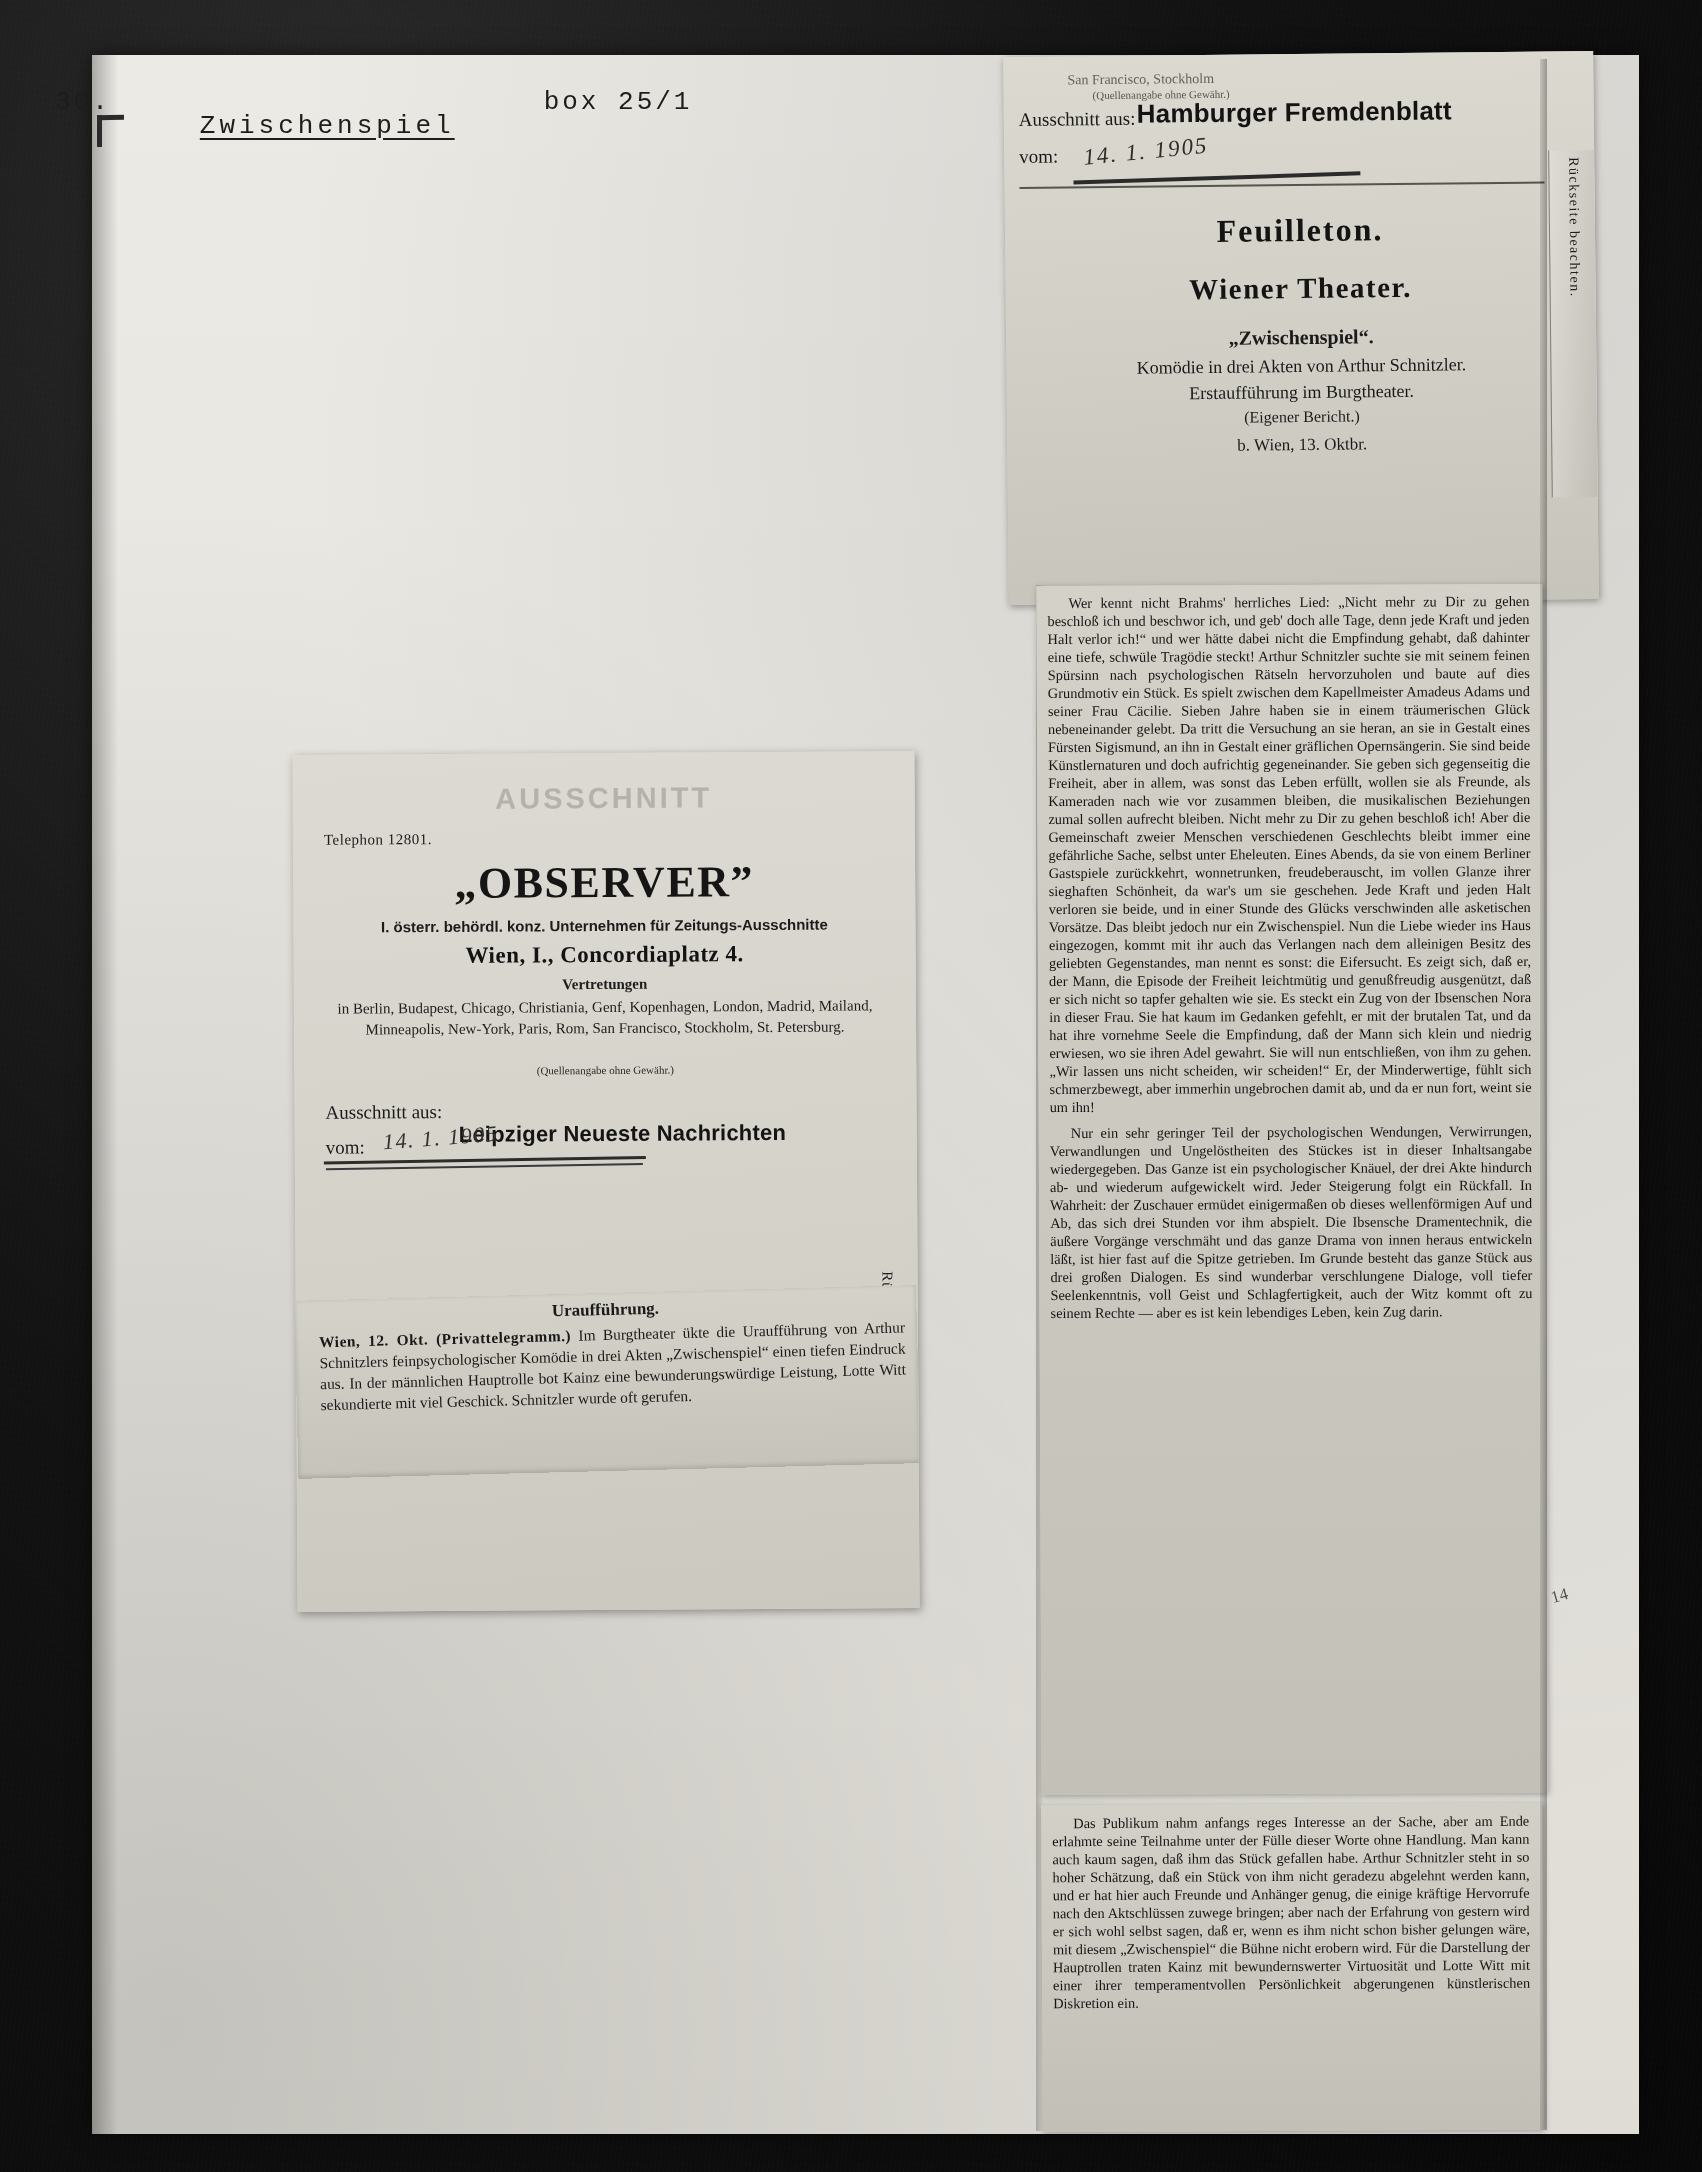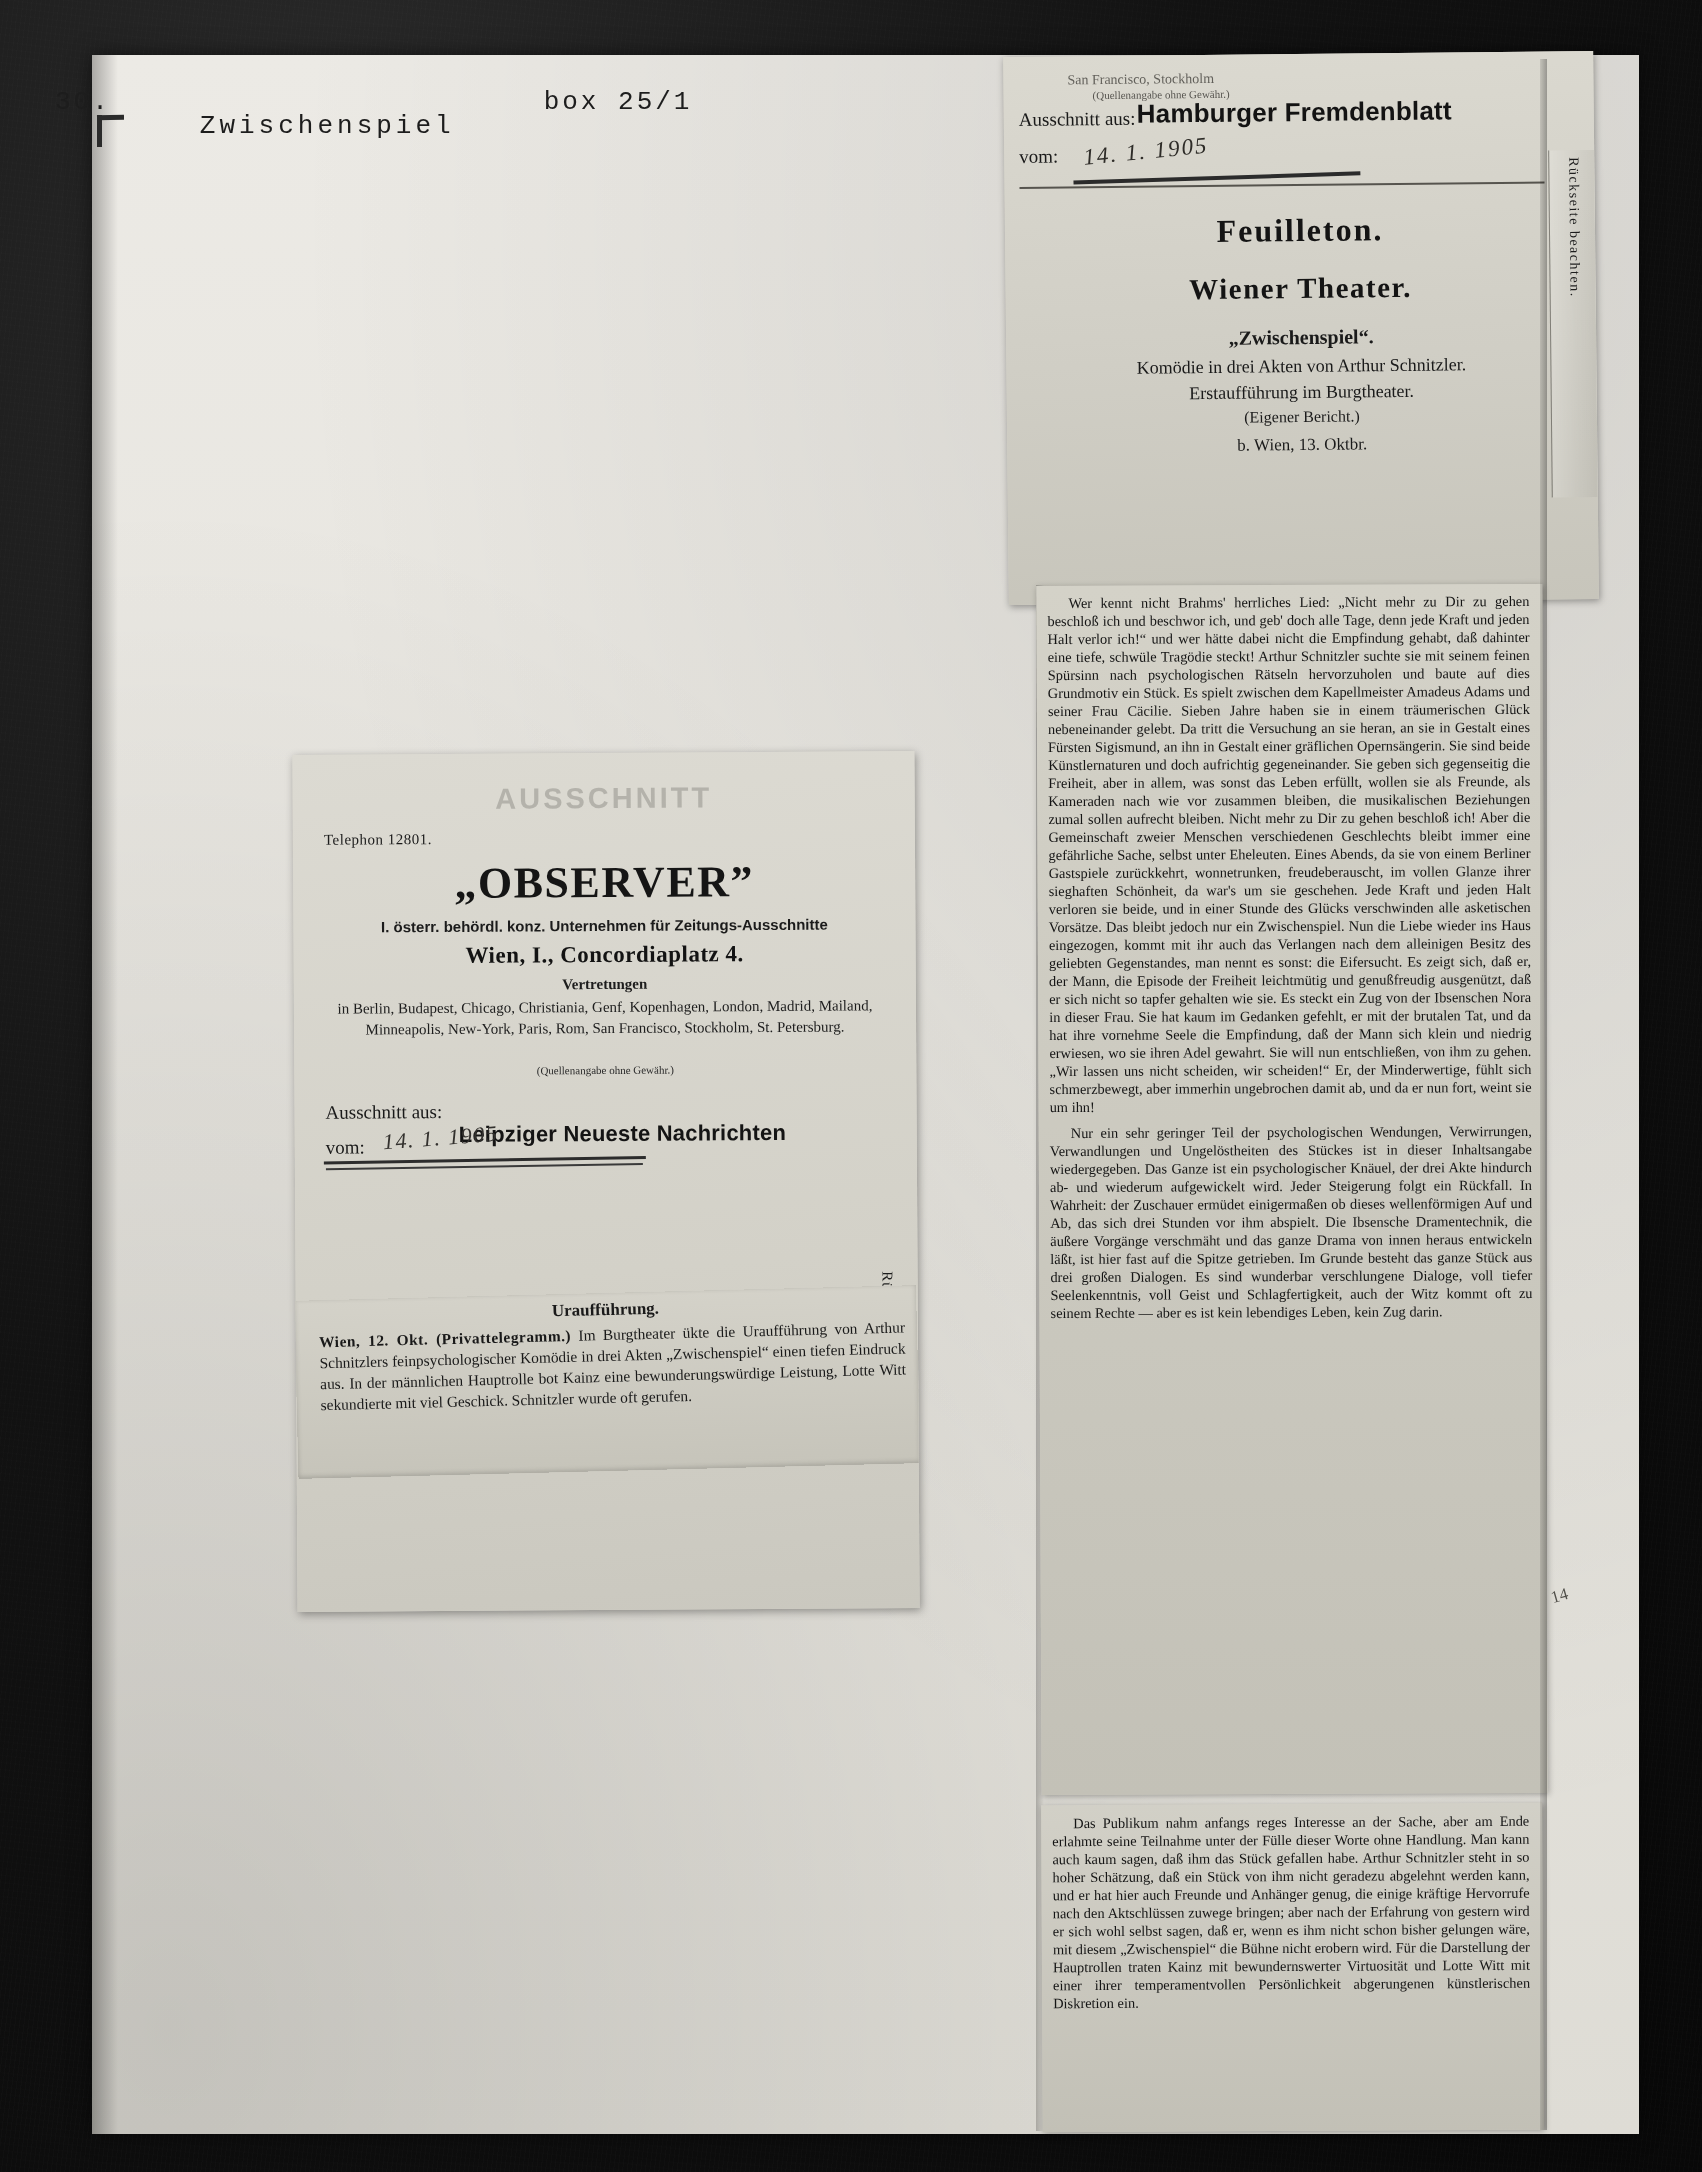--- a/index.html
+++ b/index.html
@@ -74,20 +74,21 @@
   }
   .hdr-num {
     font-family: "Liberation Mono", monospace;
     font-size: 26px;
     letter-spacing: 3px;
   }
   .hdr-title {
     font-family: "Liberation Mono", monospace;
     font-size: 26px;
     letter-spacing: 4px;
+    text-decoration: underline;
     text-underline-offset: 5px;
     margin-top: 48px;
   }
   .hdr-box {
     font-family: "Liberation Mono", monospace;
     font-size: 26px;
     letter-spacing: 3px;
   }
   .corner-mark {
     position: absolute;

